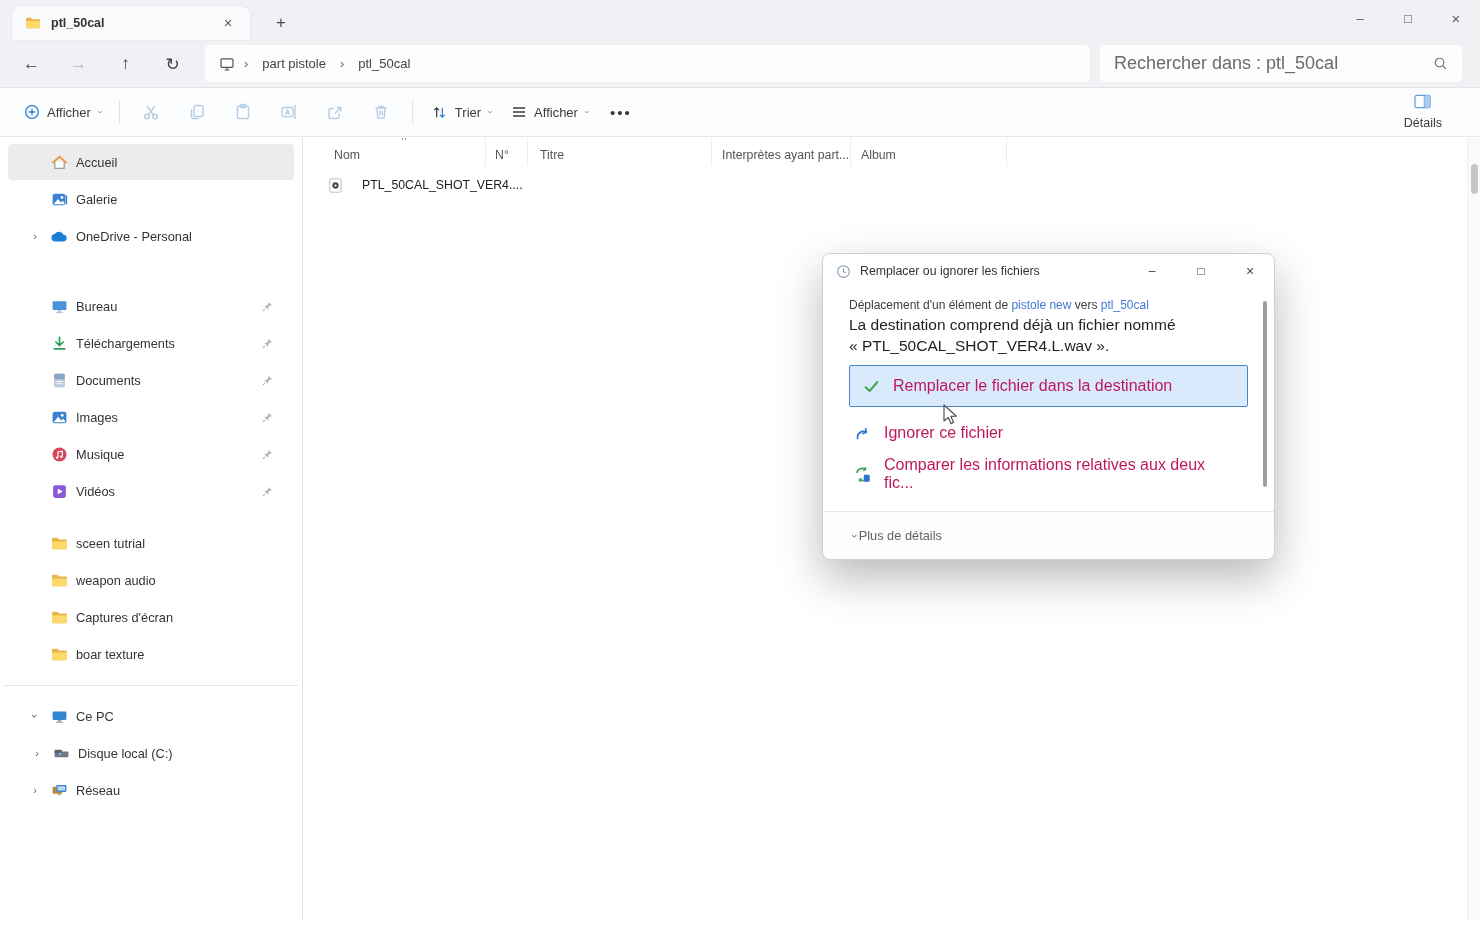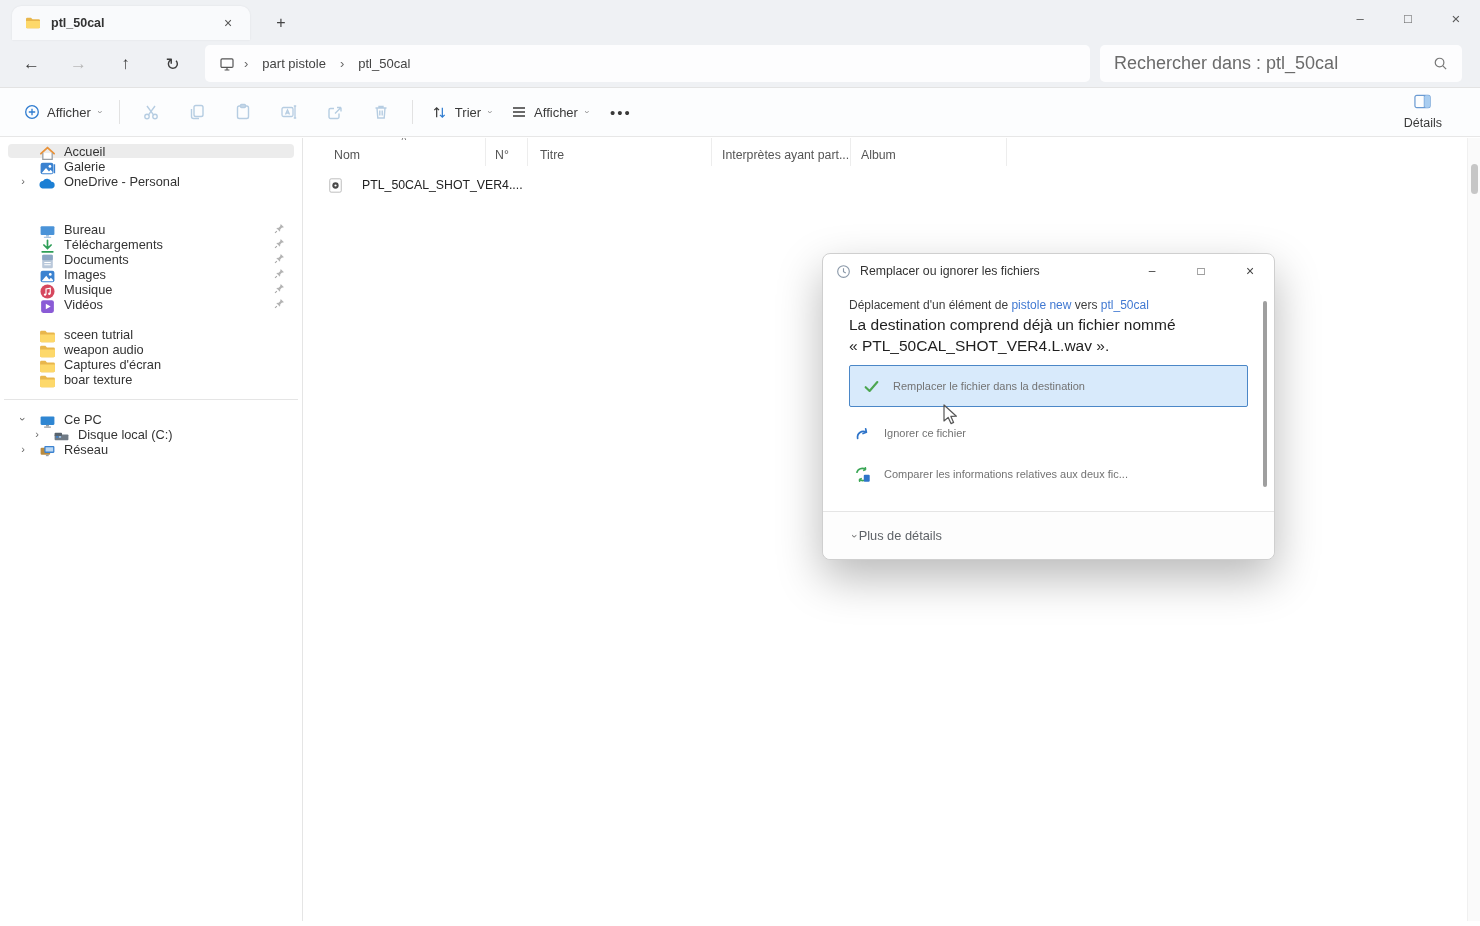--- a/index.html
+++ b/index.html
@@ -47,22 +47,22 @@
   .tb-btn { display:flex; align-items:center; gap:7px; padding:7px 10px; border-radius:5px; font-size:13px; color:#3a3a3a; }
   .tb-icon-btn { width:46px; height:36px; display:flex; align-items:center; justify-content:center; border-radius:5px; }
   .tb-sep { width:1px; height:24px; background:#e2e2e2; margin:0 8px; }
   .tb-chev { font-size:9px; color:#777; }
   .tb-details { margin-left:auto; margin-right:28px;flex-direction:column; }
   .more-dots { font-size:15px; color:#3a3a3a; letter-spacing:2px; }
 
   
   .sidebar { position:absolute; top:138px; left:0; width:303px; bottom:5px; background:#fff; border-right:1px solid #e5e5e5; padding-top:5px; }
   .side-item {
-    height:14px; margin:1px 8px; border-radius:4px; display:flex; 
-    gap:8px; padding:0 8px; font-size:12.8px; color:#333; position:relative;
+    height:36px; margin:1px 8px; border-radius:4px; display:flex; align-items:center;
+    gap:8px; padding:0 20px; font-size:12.8px; color:#333; position:relative;
   }
   .side-item.selected { background:#ececec; }
   .chev-slot { width:14px; display:flex; align-items:center; justify-content:center; font-size:11px; color:#666; flex:0 0 14px; }
   .side-icon { width:18px; height:18px; display:flex; align-items:center; justify-content:center; flex:0 0 18px; }
   .pin { margin-left:auto; opacity:.75; }
   .gap-lg { height:32px; } .gap-md { height:14px; }
   .side-sep { height:1px; background:#e5e5e5; margin:13px 4px 12px 4px; }
   .indent-1 { padding-left:22px; }
 
   
@@ -79,21 +79,21 @@
     position:absolute; left:822px; top:253px; width:453px; height:307px; background:#fff;
     border:1px solid #cfcfcf; border-radius:8px; box-shadow:0 18px 45px rgba(0,0,0,.28);
   }
   .dlg-titlebar { height:34px; display:flex; align-items:center; gap:9px; padding:0 4px 0 13px; }
   .dlg-title { flex:1; font-size:12.3px; color:#333; }
   .dlg-ctl { width:40px; height:30px; display:flex; align-items:center; justify-content:center; font-size:12px; color:#444; }
   .dlg-body { padding:10px 26px 0 26px; }
   .dlg-subtitle { font-size:12px; color:#3d3d3d; }
   .dlg-link { color:#4179d2; }
   .dlg-msg { margin-top:2px; font-size:15.5px; line-height:21px; color:#1f1f1f; }
-  .dlg-opt { display:flex; align-items:center; gap:13px; font-size:11px; color:#737373; }
+  .dlg-opt { display:flex; align-items:center; gap:13px; font-size:16px; color:#be185d; }
   .dlg-opt-box {
     margin-top:9px; height:42px; padding:0 13px; border:1px solid #4b87c7;
     background:#d8eafb; border-radius:2px;
   }
   .dlg-opt-row { margin-top:11px; height:30px; padding:0 14px 0 5px; }
   .dlg-scroll { position:absolute; right:7px; top:47px; width:4px; height:186px; background:#9f9f9f; border-radius:2px; }
   .dlg-footer {
     position:absolute; left:0; right:0; bottom:0; height:48px; border-top:1px solid #e5e5e5;
     background:#fdfdfd; border-radius:0 0 8px 8px; display:flex; align-items:center; gap:2px;
     padding-left:30px; font-size:12.8px; color:#5f6368;

